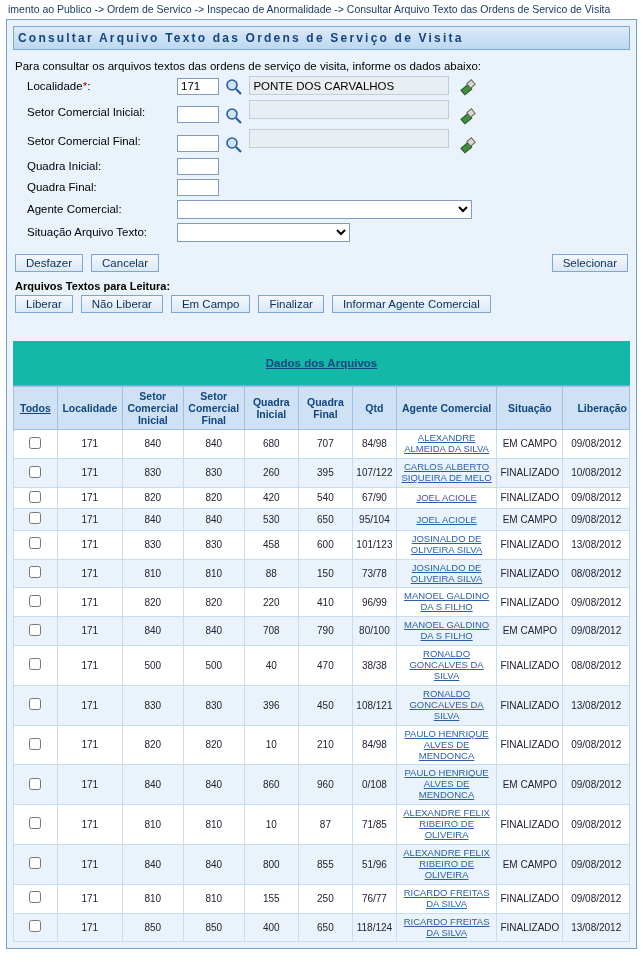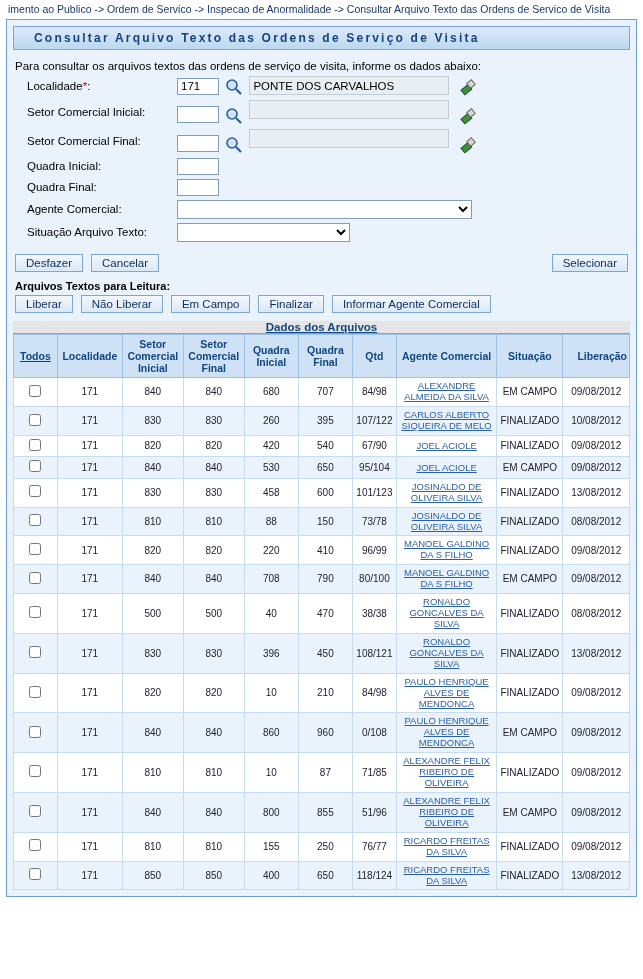--- a/index.html
+++ b/index.html
@@ -35,21 +35,21 @@
     padding: 6px;
     box-sizing: border-box;
   }
   .panel-title {
     background: linear-gradient(#dceaf8, #bcd8f0);
     border: 1px solid #7ba7d4;
     color: #13447e;
     font-weight: bold;
     font-size: 12px;
     letter-spacing: 2.2px;
-    padding: 4px 20px;
+    padding: 4px 4px;
     margin-bottom: 10px;
   }
   .intro {
     font-size: 11.5px;
     color: #000;
     margin: 4px 2px 2px 2px;
   }
   table.form {
     border-collapse: collapse;
     margin-left: 14px;
@@ -137,27 +137,28 @@
     margin: 0 2px 8px 2px;
     display: flex;
   }
   table.grid {
     border-collapse: collapse;
     width: 100%;
     border: 1px solid #7ba7d4;
     background: #ffffff;
   }
   table.grid caption {
-    background: #e5e5e5;
+    background: #14b8a6;
     border-bottom: 1px solid #7ba7d4;
     font-weight: bold;
     font-size: 11.5px;
     color: #11457f;
-    padding: 0;
+    padding: 16px;
     text-decoration: underline;
+    margin-top: 20px;
   }
   table.grid th {
     background: #cfe2f5;
     color: #11457f;
     font-size: 10.5px;
     font-weight: bold;
     border: 1px solid #9dc2e3;
     padding: 3px 2px;
     line-height: 1.15;
   }

